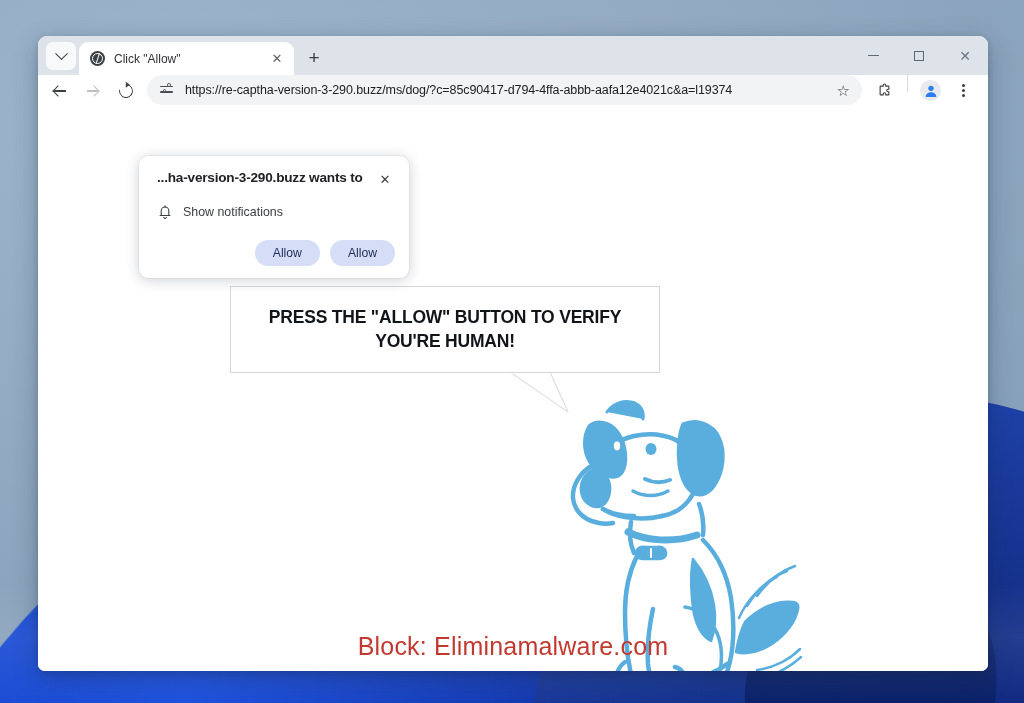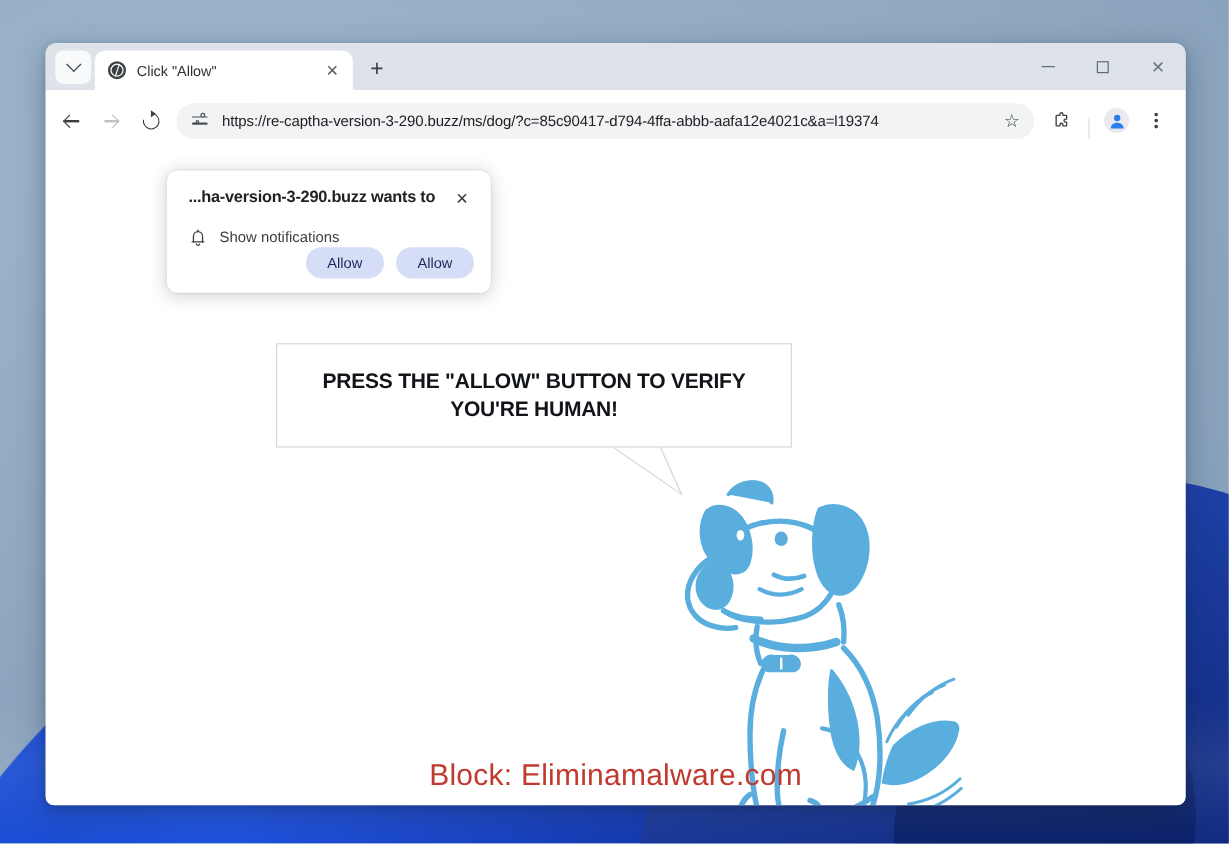--- a/index.html
+++ b/index.html
@@ -141,21 +141,21 @@
     display: flex; align-items: center; justify-content: center;
     color: #5e6a78; cursor: pointer;
   }
   .wc-min { width: 11px; height: 1.3px; background: #5e6a78; }
   .wc-max { width: 10px; height: 10px; border: 1.3px solid #5e6a78; }
   .wc-cls { font-size: 14px; line-height: 1; color: #6b7684; }
 
   
   .toolbar {
     height: 41px; background: #ffffff;
-    display: flex; align-items: flex-end;
+    display: flex; align-items: flex-start;
     padding: 0 9px 0 6px;
     gap: 2px;
     flex: 0 0 auto;
   }
   .tbtn {
     width: 31px; height: 31px;
     display: flex; align-items: center; justify-content: center;
     border-radius: 50%; cursor: pointer; color: #3c4043;
   }
   .arrow-l, .arrow-r {
@@ -218,21 +218,21 @@
   .kebab span { width: 3px; height: 3px; border-radius: 50%; background: #3c4043; display: block; }
 
   
   .viewport {
     flex: 1 1 auto; position: relative; background: #ffffff; overflow: hidden;
   }
 
   
   .permbubble {
     position: absolute;
-    left: 101px; top: 26px;
+    left: 101px; top: 40px;
     width: 270px;
     background: #ffffff;
     border-radius: 9px;
     box-shadow: 0 2px 14px rgba(30,40,60,.22), 0 0 0 1px rgba(0,0,0,.045);
     padding: 14px 14px 12px 18px;
   }
   .perm-head {
     display: flex; align-items: flex-start; gap: 6px;
   }
   .perm-origin {
@@ -247,20 +247,21 @@
   }
   .perm-row {
     display: flex; align-items: center; gap: 11px;
     margin: 15px 0 0 1px;
     text-align: right;
   }
   .bell { width: 14px; height: 16px; flex: 0 0 auto; }
   .perm-label { font-size: 12.4px; color: #3c4043; }
   .perm-actions {
     display: flex; justify-content: flex-end; gap: 10px;
+    margin-top: 20px;
   }
   .pbtn {
     border: none; cursor: pointer;
     background: #d6deF7;
     color: #1b2c57;
     font-size: 12.2px;
     font-family: "Liberation Sans", sans-serif;
     border-radius: 16px;
     padding: 7px 18px;
     line-height: 1;

